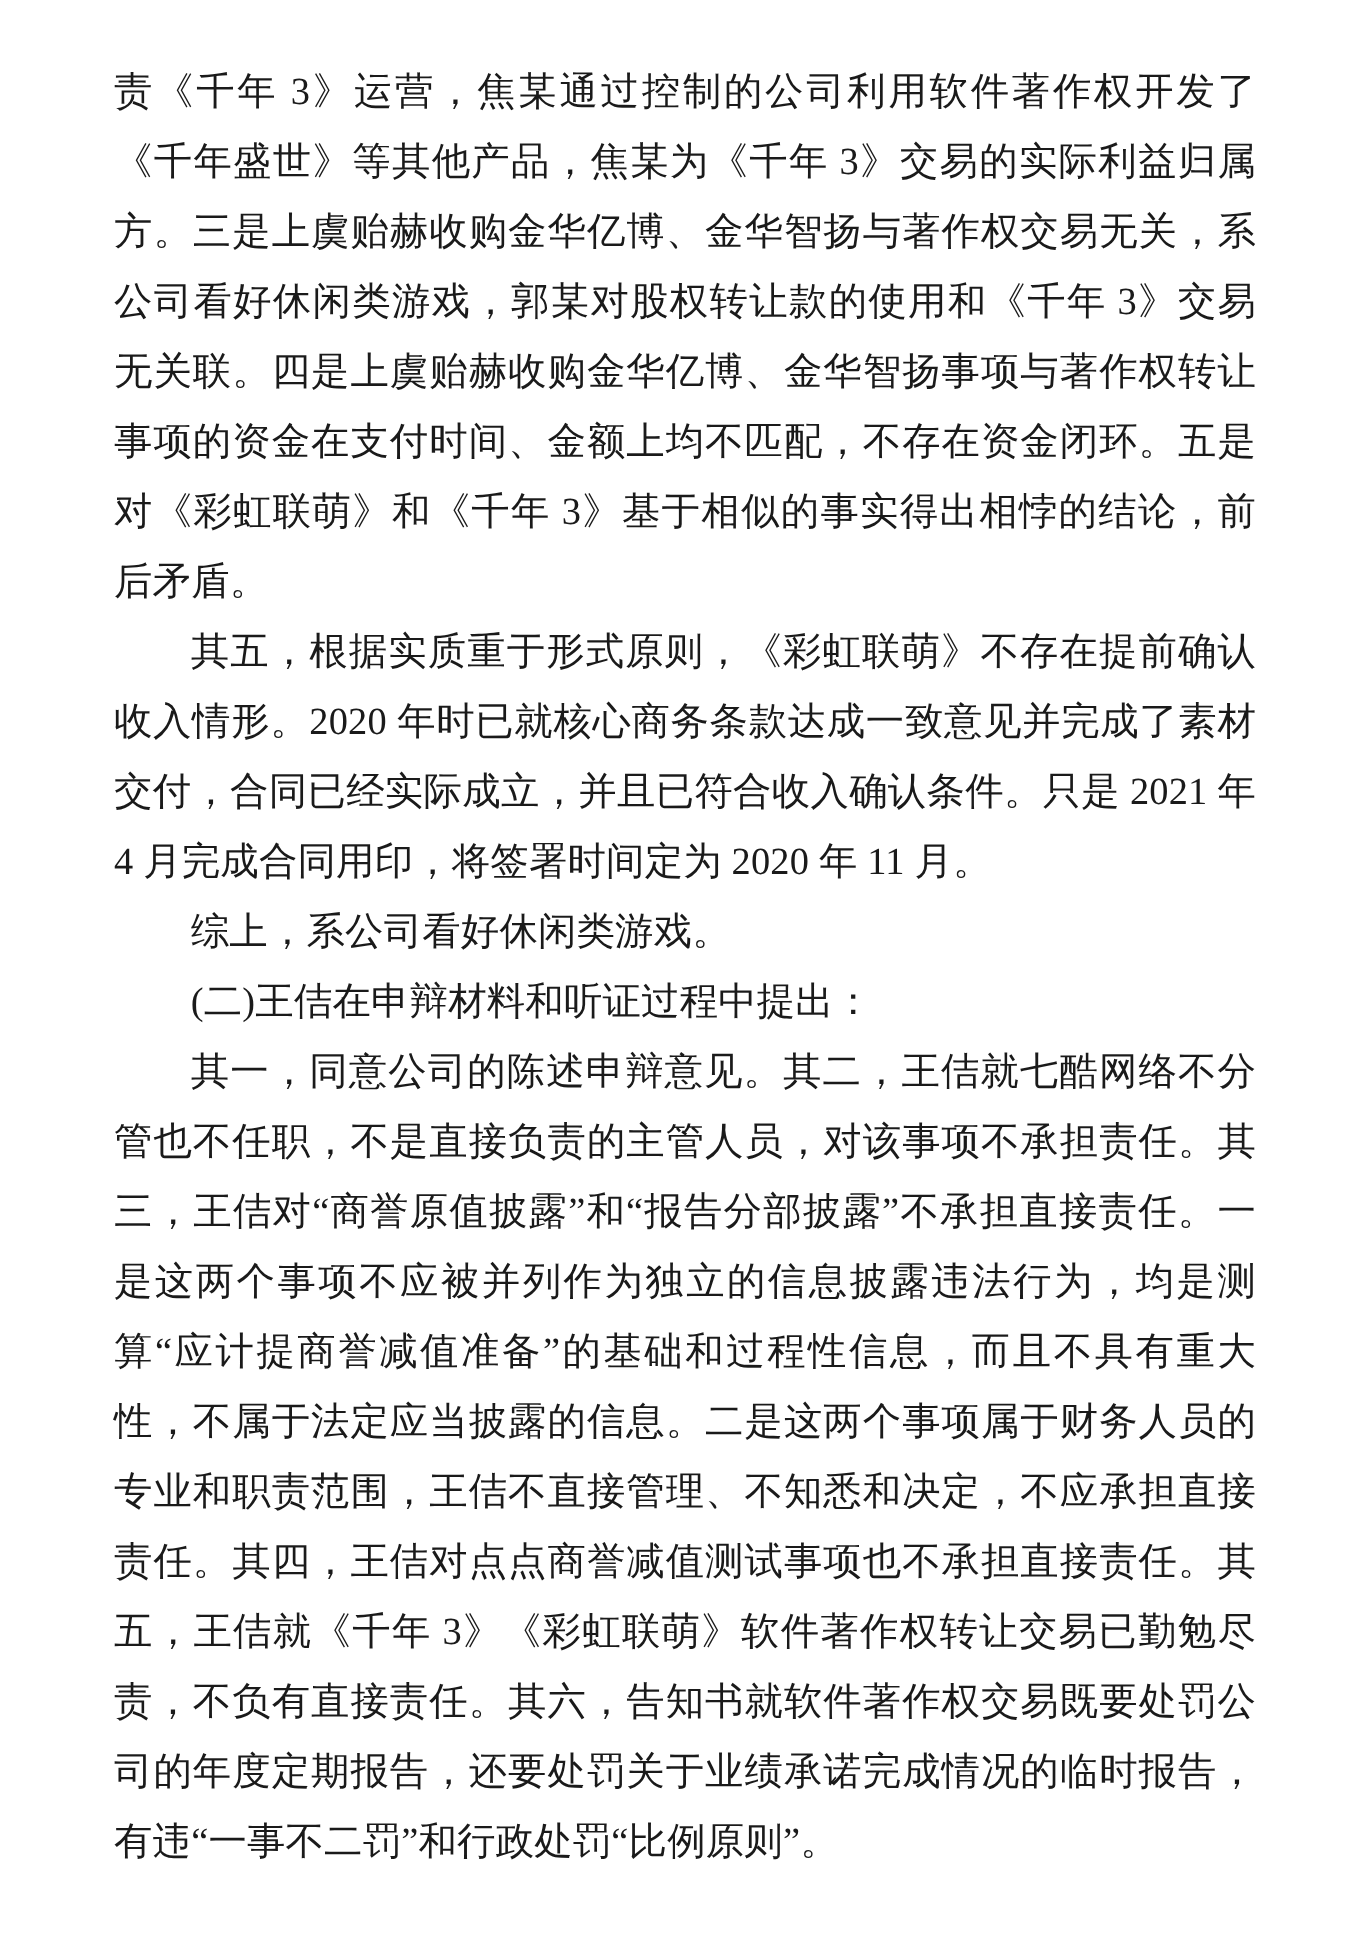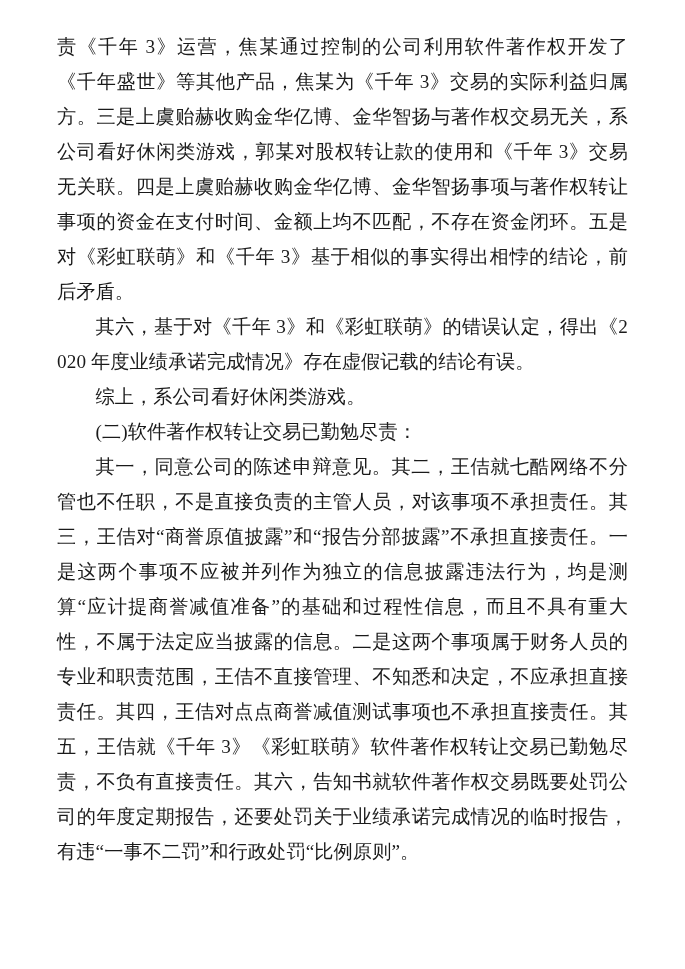--- a/index.html
+++ b/index.html
@@ -41,19 +41,19 @@
   p.para.cont {
     text-indent: 0;
   }
 </style>
 </head>
 <body>
 
 <div class="page">
   <div class="body-text">
     <p class="para cont">责《千年 3》运营，焦某通过控制的公司利用软件著作权开发了《千年盛世》等其他产品，焦某为《千年 3》交易的实际利益归属方。三是上虞贻赫收购金华亿博、金华智扬与著作权交易无关，系公司看好休闲类游戏，郭某对股权转让款的使用和《千年 3》交易无关联。四是上虞贻赫收购金华亿博、金华智扬事项与著作权转让事项的资金在支付时间、金额上均不匹配，不存在资金闭环。五是对《彩虹联萌》和《千年 3》基于相似的事实得出相悖的结论，前后矛盾。</p>
-    <p class="para">其六，基于对《千年 3》和《彩虹联萌》的错误认定，得出《2020 年度业绩承诺完成情况》存在虚假记载的结论有误。</p>
+    <p class="para">其五，根据实质重于形式原则，《彩虹联萌》不存在提前确认收入情形。2020 年时已就核心商务条款达成一致意见并完成了素材交付，合同已经实际成立，并且已符合收入确认条件。只是 2021 年 4 月完成合同用印，将签署时间定为 2020 年 11 月。</p>
     <p class="para">综上，系公司看好休闲类游戏。</p>
-    <p class="para">(二)软件著作权转让交易已勤勉尽责：</p>
+    <p class="para">(二)王佶在申辩材料和听证过程中提出：</p>
     <p class="para">其一，同意公司的陈述申辩意见。其二，王佶就七酷网络不分管也不任职，不是直接负责的主管人员，对该事项不承担责任。其三，王佶对“商誉原值披露”和“报告分部披露”不承担直接责任。一是这两个事项不应被并列作为独立的信息披露违法行为，均是测算“应计提商誉减值准备”的基础和过程性信息，而且不具有重大性，不属于法定应当披露的信息。二是这两个事项属于财务人员的专业和职责范围，王佶不直接管理、不知悉和决定，不应承担直接责任。其四，王佶对点点商誉减值测试事项也不承担直接责任。其五，王佶就《千年 3》《彩虹联萌》软件著作权转让交易已勤勉尽责，不负有直接责任。其六，告知书就软件著作权交易既要处罚公司的年度定期报告，还要处罚关于业绩承诺完成情况的临时报告，有违“一事不二罚”和行政处罚“比例原则”。</p>
 
   </div>
 </div>
 
 </body></html>

